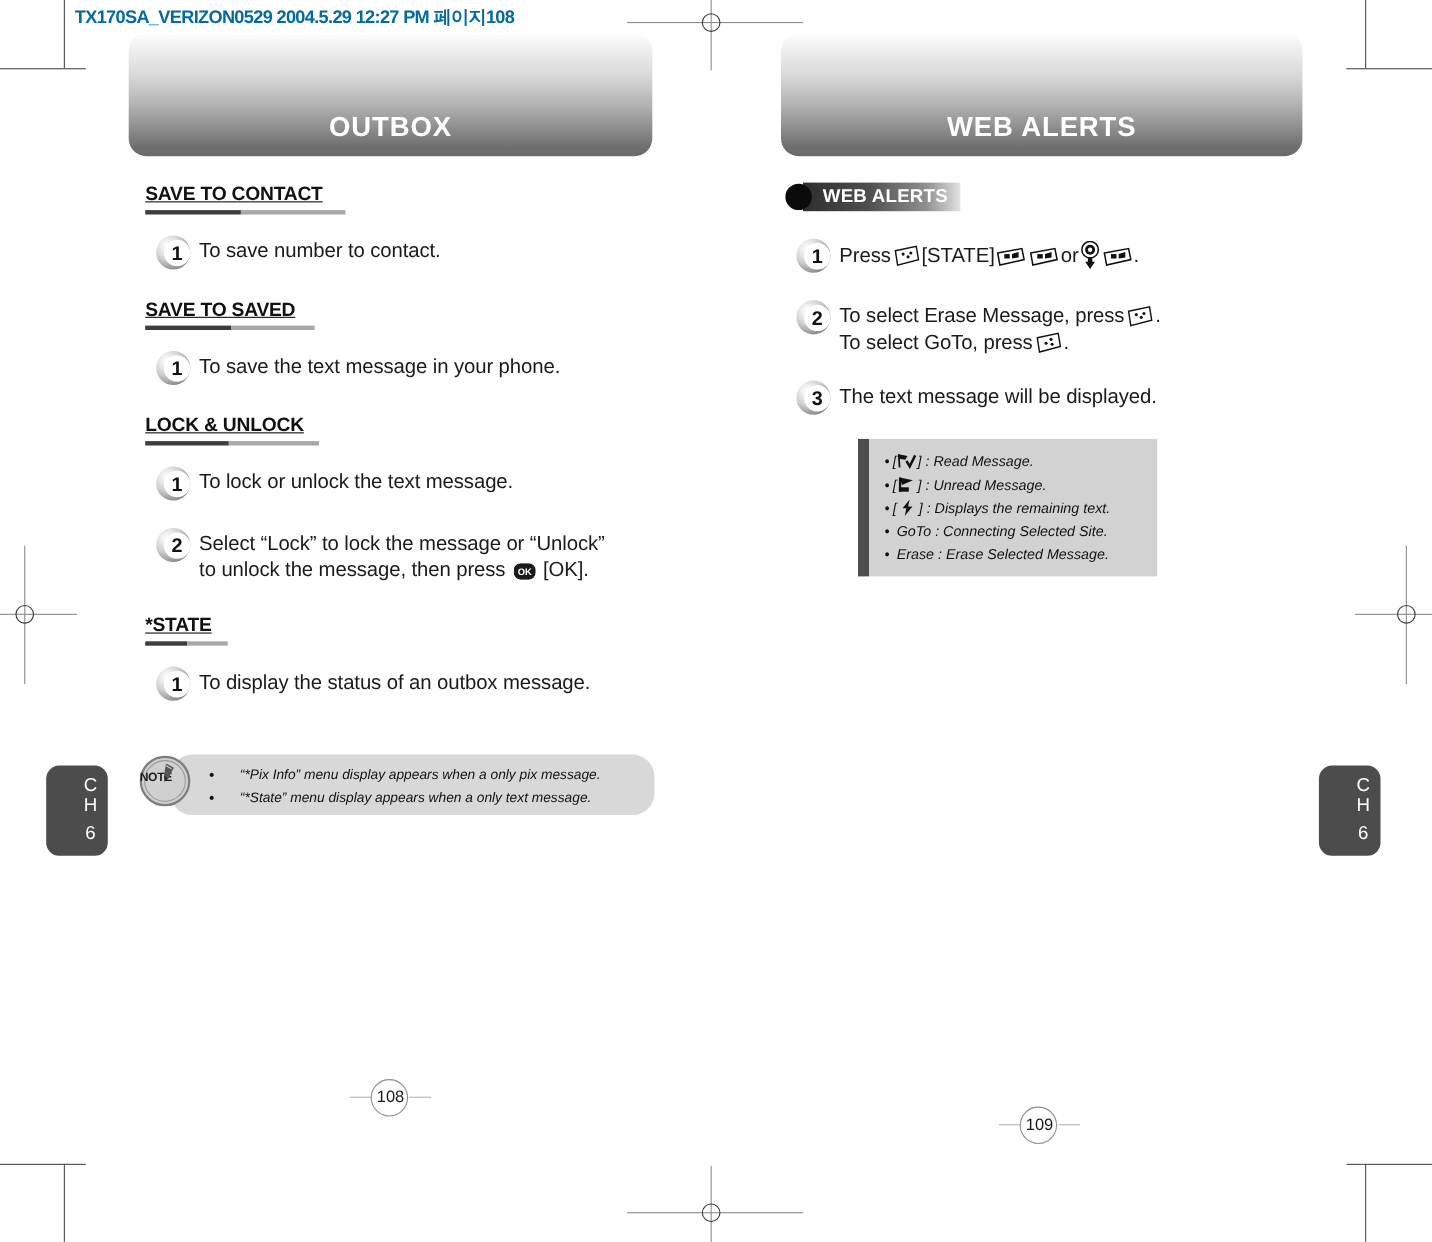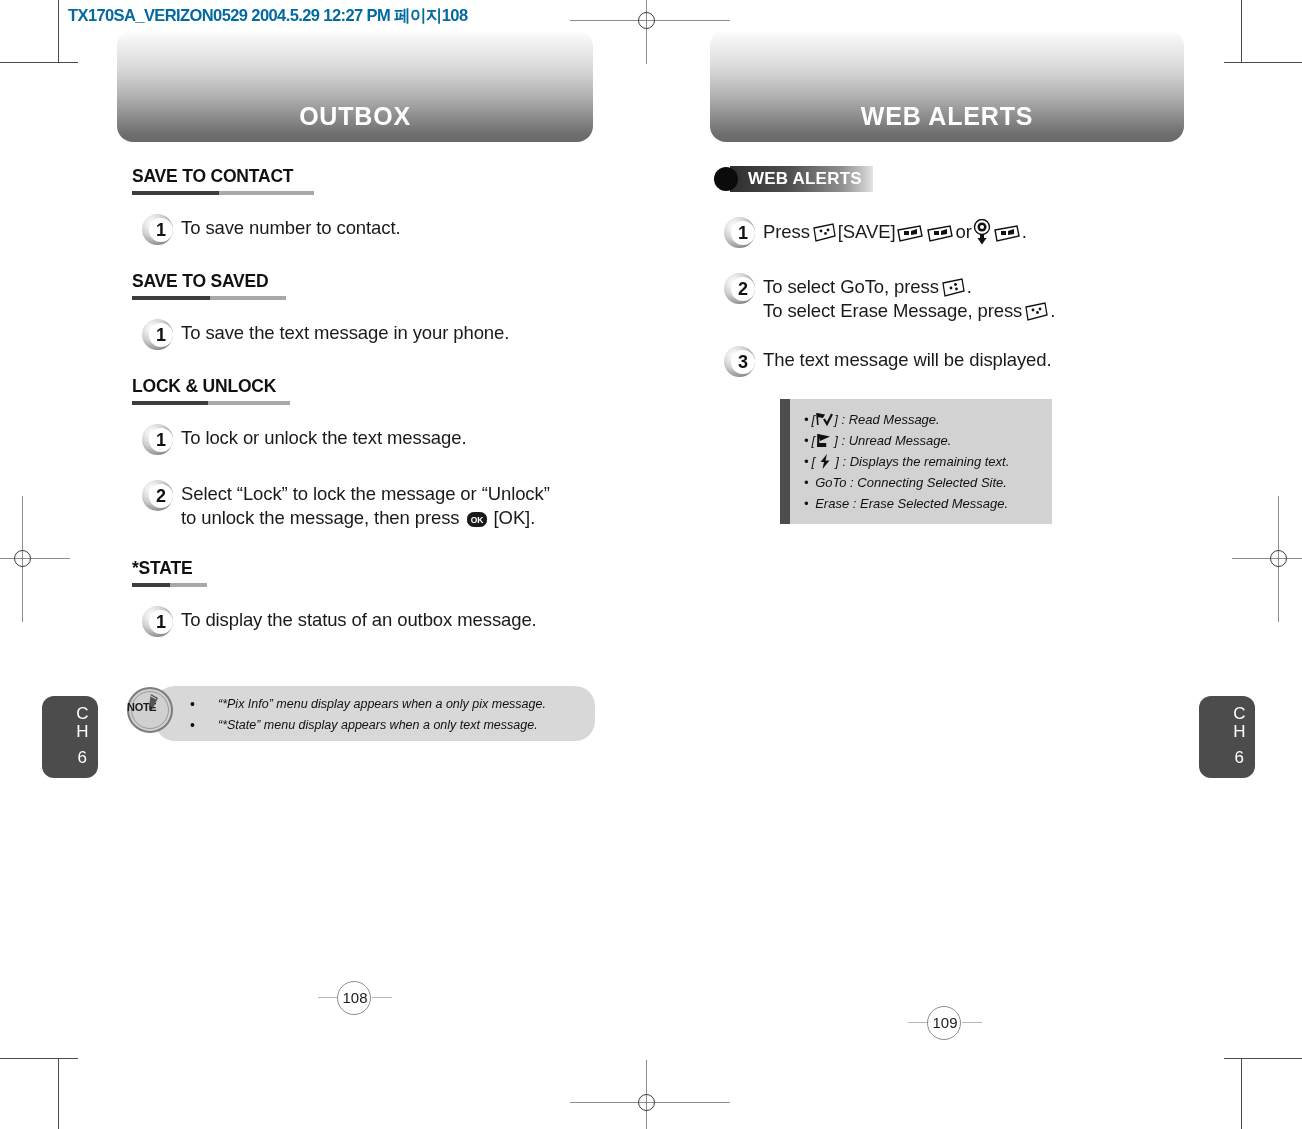--- a/index.html
+++ b/index.html
@@ -94,20 +94,21 @@
   }
 
   
   .section { margin-top: 26px; }
   .section-title {
     font-size: 17.5px;
     font-weight: bold;
     letter-spacing: -0.2px;
     color: #111;
     margin-left: 15px;
+    text-decoration: underline;
   }
   .section-rule {
     margin-left: 15px;
     margin-top: 4px;
     height: 4px;
     display: flex;
   }
   .section-rule .dark  { background: #3d3d3d; }
   .section-rule .light { background: #a8a8a8; }
 
@@ -533,21 +534,21 @@
         <div class="sphere"></div>
           <div class="inner"></div>
         <div class="digit">1</div>
       </div>
       <div class="step-text">
         <span class="line"><span>Press</span><span class="ico ico-softkey"><svg viewBox="0 0 26 22">
                 <polygon points="3,6 22,2 24,14 5,19" fill="#ffffff" stroke="#111111" stroke-width="1.3"></polygon>
                 <circle cx="10" cy="9" r="1.4" fill="#111"></circle>
                 <circle cx="14.5" cy="11.5" r="1.4" fill="#111"></circle>
                 <circle cx="17" cy="8" r="1.4" fill="#111"></circle>
-              </svg></span><span>[SAVE]</span><span class="ico ico-key"><svg viewBox="0 0 28 17">
+              </svg></span><span>[STATE]</span><span class="ico ico-key"><svg viewBox="0 0 28 17">
                 <polygon points="2,5 24,1 26,11 4,16" fill="#ffffff" stroke="#111111" stroke-width="1.4"></polygon>
                 <rect x="8" y="6" width="5" height="4" fill="#111"></rect>
                 <polygon points="15,6 21,4 21,9 15,10" fill="#111"></polygon>
               </svg></span><span class="ico ico-key"><svg viewBox="0 0 28 17">
                 <polygon points="2,5 24,1 26,11 4,16" fill="#ffffff" stroke="#111111" stroke-width="1.4"></polygon>
                 <rect x="8" y="6" width="5" height="4" fill="#111"></rect>
                 <polygon points="15,6 21,4 21,9 15,10" fill="#111"></polygon>
               </svg></span><span>or</span><span class="ico ico-nav"><svg viewBox="0 0 20 26">
                 <circle cx="10" cy="8" r="7.5" fill="#ffffff" stroke="#111111" stroke-width="1.4"></circle>
                 <circle cx="10" cy="8" r="4.5" fill="#111111"></circle>
@@ -563,32 +564,32 @@
       </div>
     </div>
 
     <div class="step" style="margin-top:24px; padding-left:14px;">
       <div class="numbadge">
         <div class="sphere"></div>
           <div class="inner"></div>
         <div class="digit">2</div>
       </div>
       <div class="step-text">
+        <span class="line"><span>To select Erase Message, press</span><span class="ico ico-softkey"><svg viewBox="0 0 26 22">
+                <polygon points="3,6 22,2 24,14 5,19" fill="#ffffff" stroke="#111111" stroke-width="1.3"></polygon>
+                <circle cx="10" cy="9" r="1.4" fill="#111"></circle>
+                <circle cx="14.5" cy="11.5" r="1.4" fill="#111"></circle>
+                <circle cx="17" cy="8" r="1.4" fill="#111"></circle>
+              </svg></span><span>.</span></span>
         <span class="line"><span>To select GoTo, press</span><span class="ico ico-softkey"><svg viewBox="0 0 26 22">
                 <polygon points="3,6 22,2 24,14 5,19" fill="#ffffff" stroke="#111111" stroke-width="1.3"></polygon>
                 <circle cx="11" cy="11" r="1.4" fill="#111"></circle>
                 <circle cx="15.5" cy="7.5" r="1.4" fill="#111"></circle>
                 <circle cx="16.5" cy="12" r="1.4" fill="#111"></circle>
               </svg></span><span>.</span></span>
-        <span class="line"><span>To select Erase Message, press</span><span class="ico ico-softkey"><svg viewBox="0 0 26 22">
-                <polygon points="3,6 22,2 24,14 5,19" fill="#ffffff" stroke="#111111" stroke-width="1.3"></polygon>
-                <circle cx="10" cy="9" r="1.4" fill="#111"></circle>
-                <circle cx="14.5" cy="11.5" r="1.4" fill="#111"></circle>
-                <circle cx="17" cy="8" r="1.4" fill="#111"></circle>
-              </svg></span><span>.</span></span>
       </div>
     </div>
 
     <div class="step" style="margin-top:22px; padding-left:14px;">
       <div class="numbadge">
         <div class="sphere"></div>
           <div class="inner"></div>
         <div class="digit">3</div>
       </div>
       <div class="step-text">

